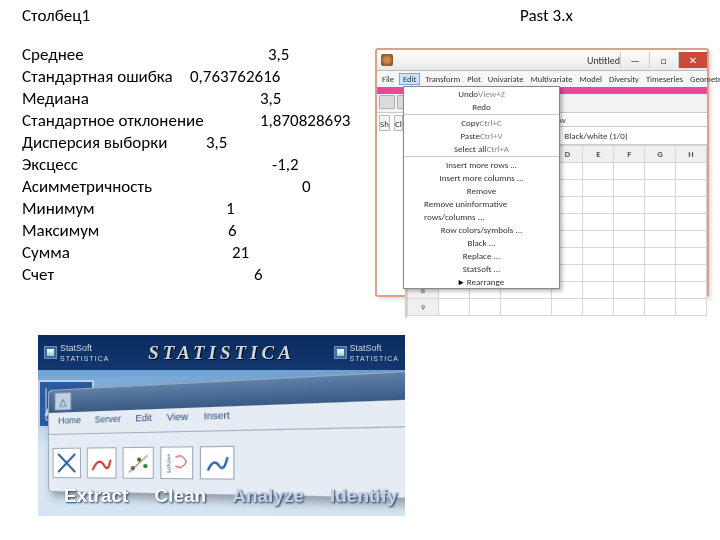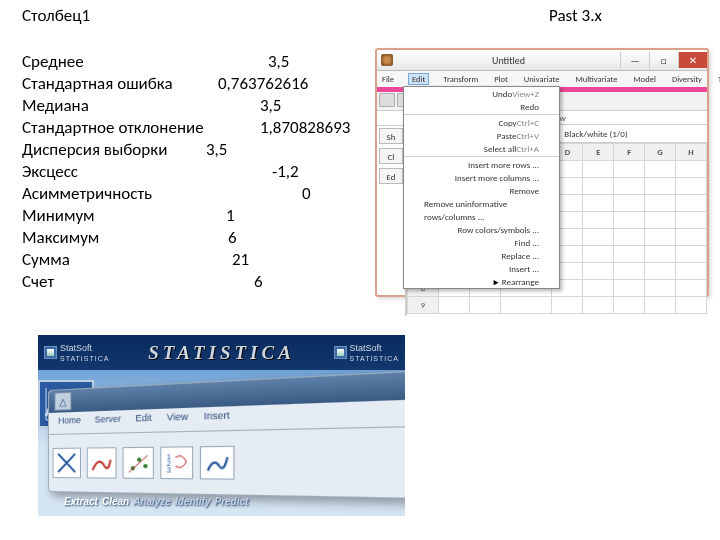--- a/index.html
+++ b/index.html
@@ -1,91 +1,91 @@
 <!DOCTYPE html>
 <html><head>
 <meta charset="utf-8">
 <style>
   html,body{margin:0;padding:0;width:720px;height:540px;background:#fff;font-family:Calibri,Arial,sans-serif;font-size:14px;color:#000;overflow:hidden}
   .slide{position:relative;width:720px;height:540px}
   
   .stats{position:absolute;left:22px;top:5px;font-size:17px;line-height:22px}
-  .stats .hdr{margin-bottom:24px}
+  .stats .hdr{margin-bottom:17px}
   .stats .row{display:flex}
   .stats .lab{white-space:nowrap}
   .stats .val{white-space:nowrap}
   
-  .past-label{position:absolute;left:549px;top:5px;font-size:17px}
+  .past-label{position:absolute;left:520px;top:5px;font-size:17px}
   
   .pastwin{position:absolute;left:375px;top:48px;width:330px;height:245px;border:2px solid #d9a08a;border-radius:3px;background:#fff;box-shadow:2px 2px 4px rgba(0,0,0,.15);font-size:9px;color:#333}
   .pastwin .titlebar{height:20px;background:linear-gradient(#fff,#e8e8e8);border-bottom:1px solid #bbb;display:flex;align-items:center}
   .pastwin .titlebar .appicon{width:12px;height:12px;margin:0 4px;background:radial-gradient(circle,#cc8a4a 30%,#8a5a2a 70%);border-radius:2px}
-  .pastwin .titlebar .title{flex:1;text-align:center;color:#333;font-size:10px}
+  .pastwin .titlebar .title{flex:1;text-align:right;color:#333;font-size:10px}
   .pastwin .titlebar .winbtns{display:flex}
   .pastwin .titlebar .winbtns span{width:28px;height:16px;display:flex;align-items:center;justify-content:center;font-size:10px;border-left:1px solid #ccc}
   .pastwin .titlebar .winbtns .close{background:#c84a3a;color:#fff}
-  .pastwin .menubar{height:16px;background:#f7f7f7;border-bottom:5px solid #ec4899;display:flex;align-items:center;padding:0 3px;gap:12px;font-size:8.5px}
+  .pastwin .menubar{height:16px;background:#f7f7f7;border-bottom:7px solid #ec4899;display:flex;align-items:center;padding:0 3px;gap:3px;font-size:8.5px}
   .pastwin .menubar span{padding:1px 2px}
   .pastwin .menubar .sel{background:#cfe3f6;border:1px solid #7aa7d6;padding:0 3px}
   .pastwin .body{display:flex;height:205px}
   .pastwin .dropdown{position:absolute;left:26px;top:36px;width:155px;background:#fff;border:1px solid #888;box-shadow:2px 2px 4px rgba(0,0,0,.3);z-index:5;font-size:9px;line-height:13px}
-  .pastwin .dropdown .ditem{display:flex;justify-content:flex-end;padding:0 20px}
+  .pastwin .dropdown .ditem{display:flex;justify-content:center;padding:0 20px}
   .pastwin .dropdown .sep{border-top:1px solid #ccc;margin:1px 0}
   .pastwin .dropdown .mark{color:#000;font-weight:bold;width:8px;display:inline-block}
   .pastwin .toolbar{height:16px;background:#f2f2f2;border-bottom:1px solid #ccc;display:flex;gap:2px;padding:1px 2px}
   .pastwin .toolbar i{width:14px;height:12px;background:#dcdcdc;border:1px solid #b0b0b0;border-radius:1px}
   .pastwin .right{flex:1;border-left:1px solid #ccc;display:flex;flex-direction:column}
   .pastwin .viewhdr{text-align:center;font-size:9px;color:#555;border-bottom:1px solid #ccc;padding:1px 0}
   .pastwin .viewopts{display:flex;gap:6px;padding:2px 4px;border-bottom:1px solid #ccc;align-items:center;font-size:9px}
   .pastwin .viewopts .rad{width:9px;height:9px;border:1px solid #888;border-radius:50%;display:inline-block}
   .pastwin .viewopts .rad.on::after{content:"";display:block;width:5px;height:5px;background:#000;border-radius:50%;margin:2px}
   .pastwin .viewopts .chk{width:9px;height:9px;border:1px solid #888;display:inline-block}
   .pastwin .grid{flex:1;position:relative;background:#fff}
   .pastwin .grid table{border-collapse:collapse;width:100%;font-size:8.5px}
   .pastwin .grid th,.pastwin .grid td{border:1px solid #d6d6d6;height:14px;text-align:center;color:#555;background:#fff;min-width:22px}
   .pastwin .grid th{background:#f0f0f0}
   .pastwin .grid td.rowh{background:#f0f0f0}
   .pastwin .grid td.selcol{background:#3399ff;color:#fff}
   .pastwin .grid th.selcol{background:#3399ff;color:#fff}
-  .pastwin .leftstub{width:28px;border-right:1px solid #ccc;display:flex;flex-direction:column}
+  .pastwin .leftstub{width:28px;border-right:1px solid #ccc;display:flex;flex-direction:row}
   .pastwin .leftstub .viewhdr2{height:14px;border-bottom:1px solid #ccc}
   .pastwin .leftstub .btn{height:14px;border:1px solid #bbb;margin:2px;font-size:9px;display:flex;align-items:center;justify-content:center;background:#f5f5f5}
   
   .statistica{position:absolute;left:38px;top:335px;width:367px;height:181px;background:linear-gradient(#0a2b5e,#0a2b5e 35px,#6fa2d6 35px,#d6e5f3 110px,#d6e5f3);overflow:hidden;font-family:Arial,sans-serif}
   .statistica .topband{height:35px;background:linear-gradient(#0a2b5e,#12386e);display:flex;align-items:center;padding:0 6px;gap:17px}
   .logo{display:flex;align-items:center;gap:3px;color:#cfd8e6;font-size:9px}
   .logo .sq{width:11px;height:11px;background:#3a6aa8;border:1px solid #6b8fbd;display:inline-block;position:relative}
   .logo .sq::after{content:"";position:absolute;left:2px;top:2px;width:7px;height:7px;background:linear-gradient(#fff,#9cb)}
   .statistica .brand{flex:1;text-align:center;color:#d0d6df;font-size:19px;font-style:italic;font-weight:bold;letter-spacing:4px;font-family:Georgia,serif;text-shadow:1px 1px 0 #000}
   .statistica .panelwrap{position:absolute;left:10px;top:55px;width:420px;height:150px;transform:perspective(600px) rotateY(-23deg);transform-origin:left center}
   .statistica .panel{width:100%;background:#e6ecf3;border:1px solid #9ab;border-radius:4px;box-shadow:4px 4px 8px rgba(0,0,0,.35)}
   .statistica .wtitle{height:22px;background:linear-gradient(#5d7fa8,#3a5a84);display:flex;align-items:center;padding:0 6px;border-radius:4px 4px 0 0}
   .statistica .wtitle .ico{width:16px;height:16px;background:#c0d0e0;border:1px solid #7a8fa8;display:flex;align-items:center;justify-content:center;font-size:10px;color:#2a4a7a}
   .statistica .tabs{height:18px;display:flex;gap:14px;padding:3px 10px 0;border-bottom:1px solid #a0b0c0;font-size:9px;color:#2a4a7a}
   .statistica .ribbon{height:48px;display:flex;gap:6px;padding:4px;align-items:center}
   .statistica .ribbon .ic{width:28px;height:28px;background:#fff;border:1px solid #9ab;display:flex;align-items:center;justify-content:center}
-  .statistica .words{position:absolute;left:26px;bottom:9px;display:flex;gap:4px;color:#fff;font-size:10px;font-weight:bold;font-style:italic;text-shadow:1px 1px 2px #1a3a66;z-index:3}
+  .statistica .words{position:absolute;left:26px;bottom:9px;display:flex;gap:26px;color:#fff;font-size:19px;font-weight:bold;text-shadow:1px 1px 2px #1a3a66;z-index:3}
   .statistica .words span.dim{color:#c6d2e2}
   .chartico{width:52px;height:44px;background:#2a5aa0;border:2px solid #c0d0e4;position:absolute;left:0;top:45px;display:flex;align-items:center;justify-content:center}
   .chartico svg{width:44px;height:36px}
 </style>
 </head>
 <body>
 <div class="slide">
 
 <div class="stats">
   <div class="hdr">Столбец1</div>
   <div id="stats-rows">
         <div class="row">
           <span class="lab">Среднее</span>
           <span class="val" style="position:absolute;left:246px">3,5</span>
         </div>
         <div class="row">
           <span class="lab">Стандартная ошибка</span>
-          <span class="val" style="position:absolute;left:196px">0,763762616</span>
+          <span class="val" style="position:absolute;left:168px">0,763762616</span>
         </div>
         <div class="row">
           <span class="lab">Медиана</span>
           <span class="val" style="position:absolute;left:238px">3,5</span>
         </div>
         <div class="row">
           <span class="lab">Стандартное отклонение</span>
           <span class="val" style="position:absolute;left:238px">1,870828693</span>
         </div>
         <div class="row">
@@ -325,29 +325,29 @@
         </div>
         <div class="ditem">
           <span>Remove uninformative rows/columns ...</span>
           <span style="color:#888"></span>
         </div>
         <div class="ditem">
           <span>Row colors/symbols ...</span>
           <span style="color:#888"></span>
         </div>
         <div class="ditem">
-          <span>Find ...</span>
+          <span>Black ...</span>
           <span style="color:#888"></span>
         </div>
         <div class="ditem">
           <span>Replace ...</span>
           <span style="color:#888"></span>
         </div>
         <div class="ditem">
-          <span>Insert ...</span>
+          <span>StatSoft ...</span>
           <span style="color:#888"></span>
         </div>
         <div class="ditem">
           <span><span class="mark">▸</span>Rearrange</span>
           <span style="color:#888"></span>
         </div>
       </div>
 </div>
 
 <div class="statistica">

